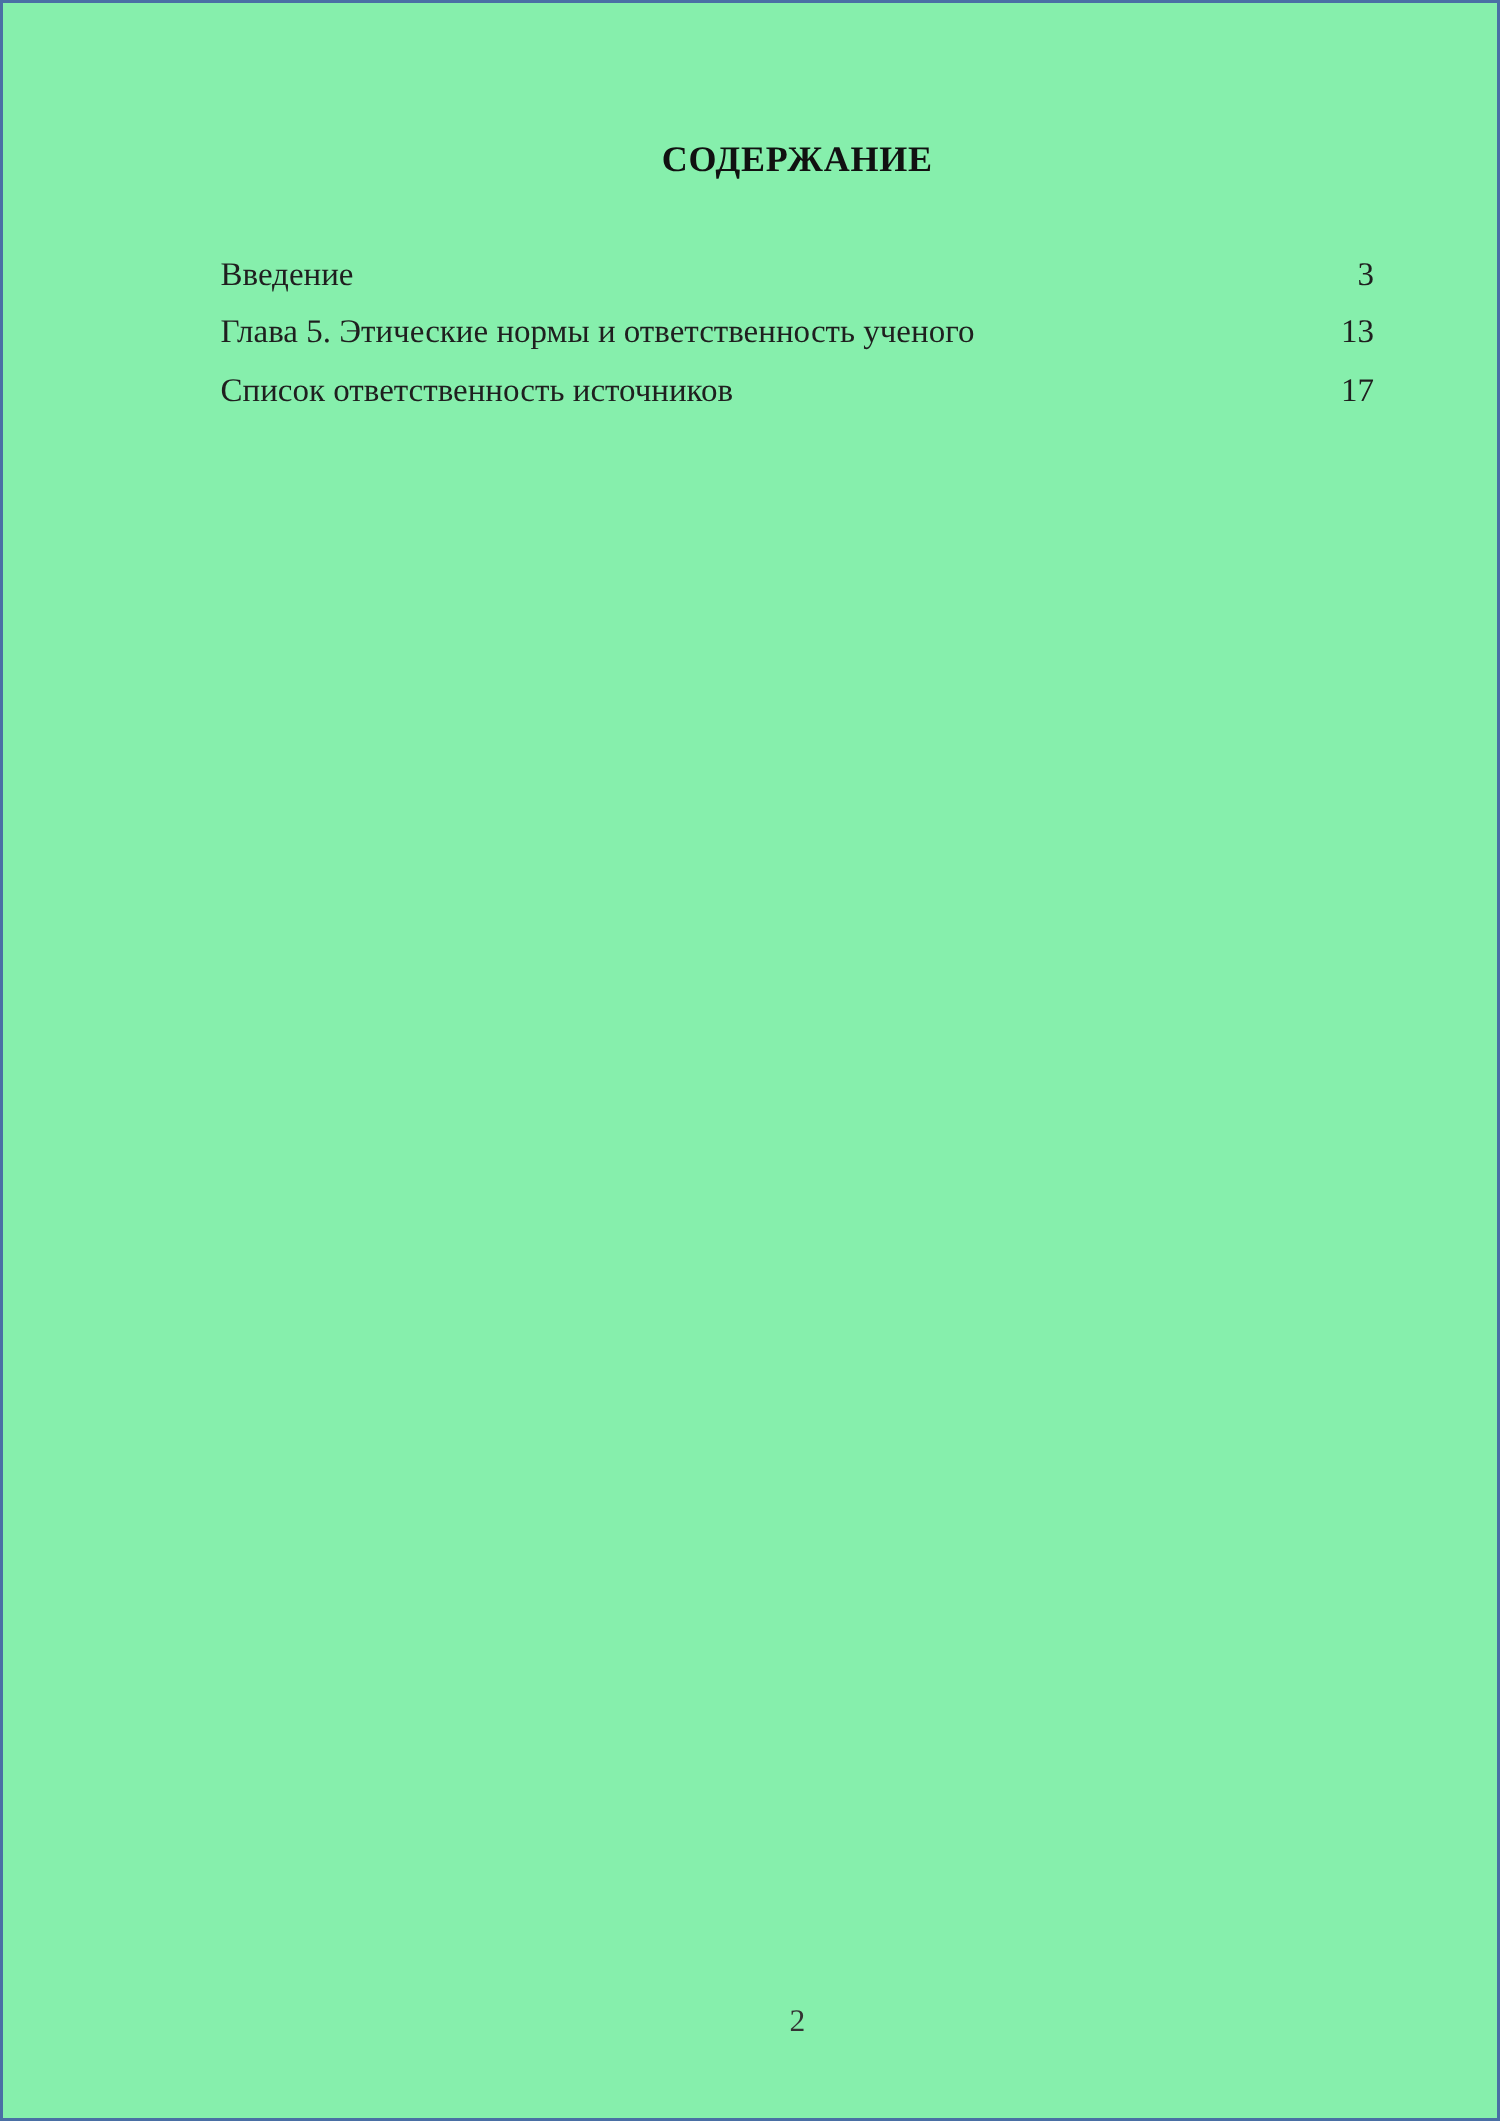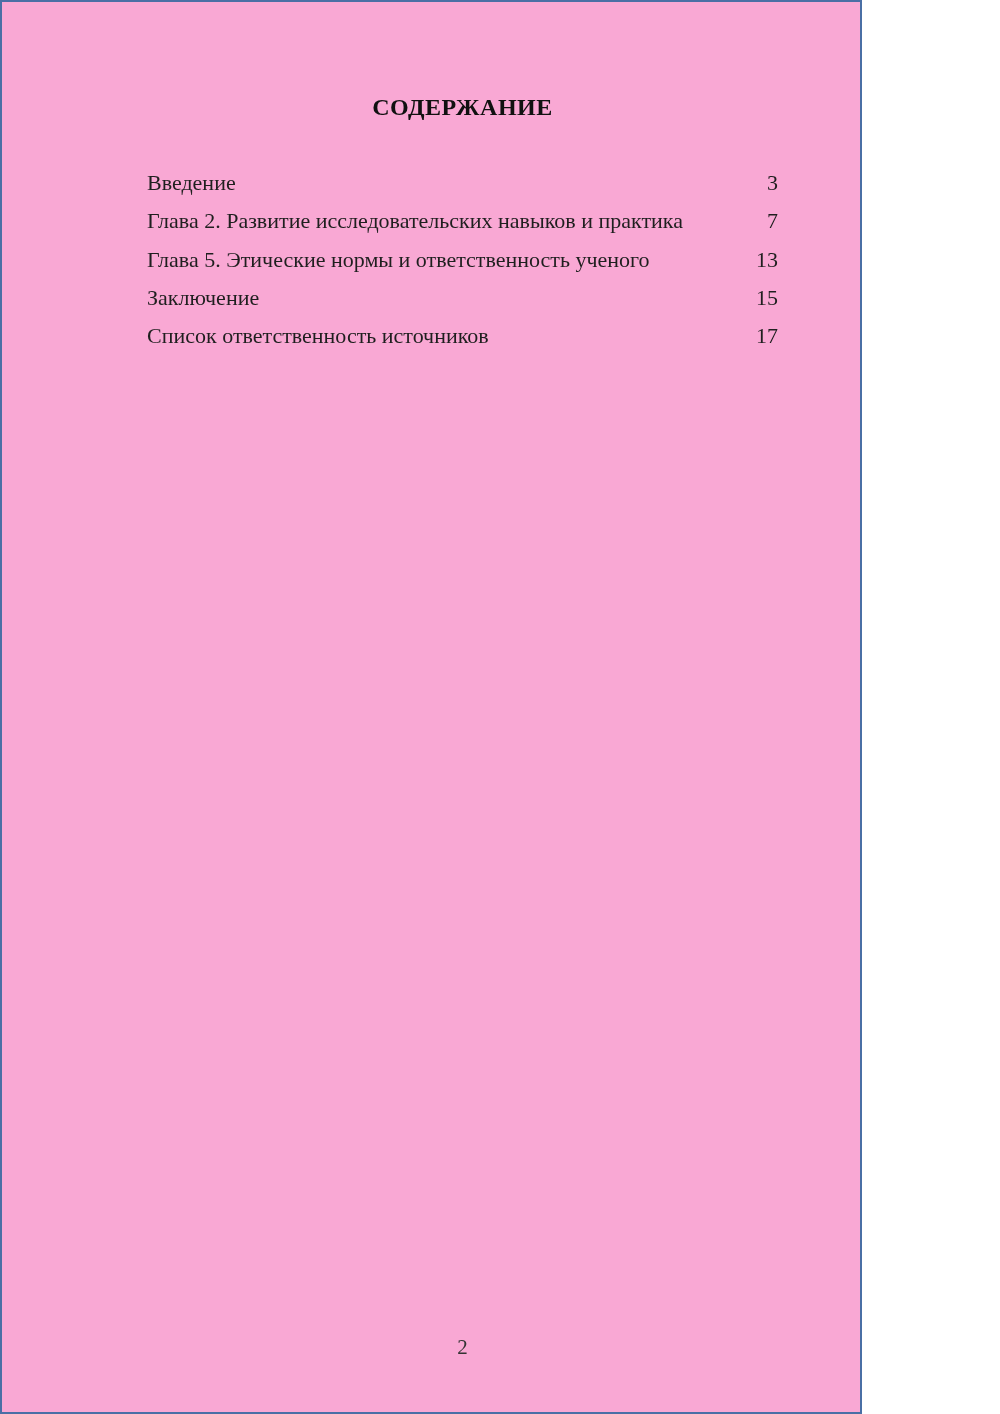--- a/index.html
+++ b/index.html
@@ -2,25 +2,25 @@
 <html><head>
 <meta charset="utf-8">
 <style>
   html, body {
     margin: 0;
     padding: 0;
     background: #ffffff;
   }
   .page {
     position: relative;
-    width: 862px;
+    width: 1000px;
     height: 1414px;
     box-sizing: border-box;
     border: 2px solid #4a6fa5;
-    background: #f9a8d4;
+    background: #86efac;
     font-family: "Liberation Serif", "DejaVu Serif", serif;
     color: #1f1f1f;
     overflow: hidden;
   }
   .content {
     padding: 92px 82px 0 145px;
   }
   .doc-title {
     text-align: center;
     font-weight: bold;
@@ -66,36 +66,28 @@
   <div class="content">
     <h1 class="doc-title">СОДЕРЖАНИЕ</h1>
 
     <div class="toc-list">
   <div class="toc-row">
     <span class="toc-label">Введение</span>
     <span class="toc-page">3</span>
   </div>
 
 
-  <div class="toc-row">
-    <span class="toc-label">Глава 2. Развитие исследовательских навыков и практика</span>
-    <span class="toc-page">7</span>
-  </div>
 
 
 
   <div class="toc-row">
     <span class="toc-label">Глава 5. Этические нормы и ответственность ученого</span>
     <span class="toc-page">13</span>
   </div>
 
-  <div class="toc-row">
-    <span class="toc-label">Заключение</span>
-    <span class="toc-page">15</span>
-  </div>
 
   <div class="toc-row">
     <span class="toc-label">Список ответственность источников</span>
     <span class="toc-page">17</span>
   </div>
 </div>
   </div>
 
   <div class="footer-page-number">2</div>
 </div>

